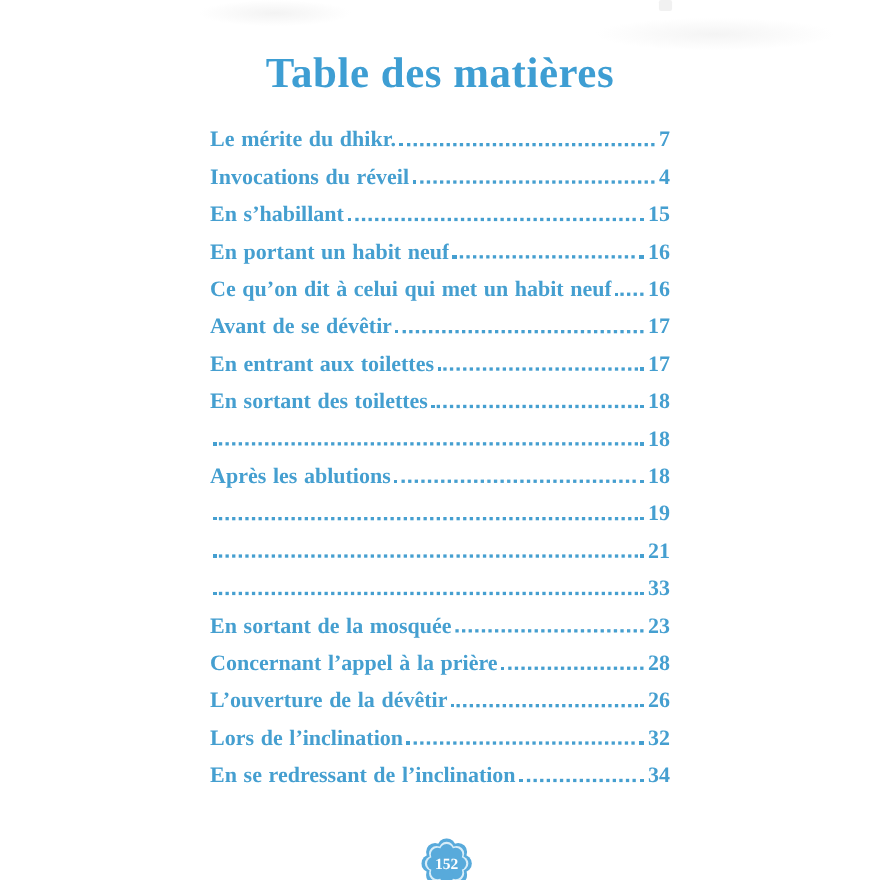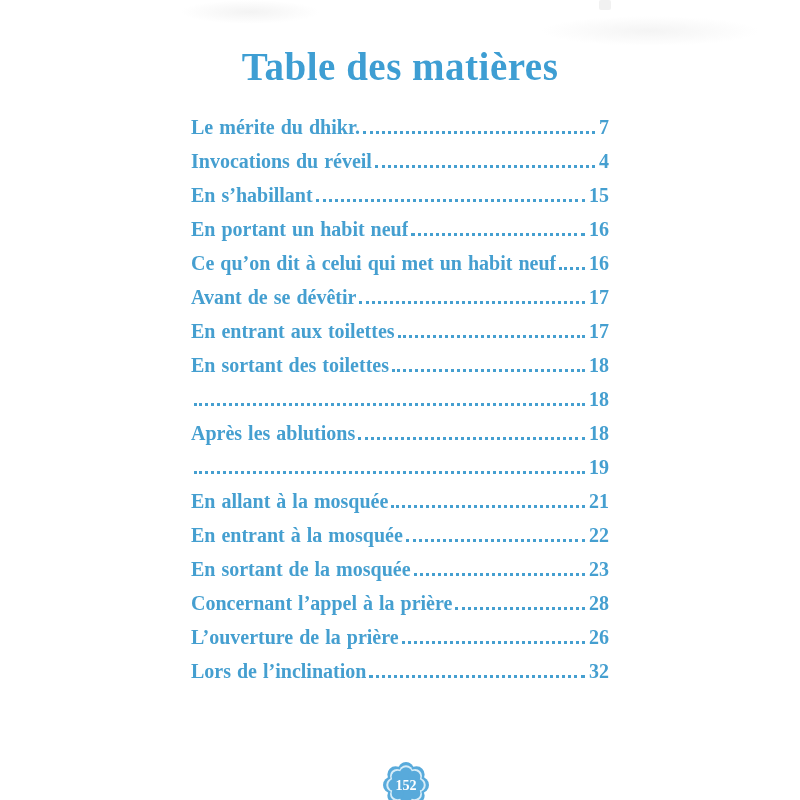--- a/index.html
+++ b/index.html
@@ -147,55 +147,58 @@
     <span class="toc-dots"></span>
     <span class="toc-page">18</span>
   </div>
 
   <div class="toc-row">
     <span class="toc-dots"></span>
     <span class="toc-page">19</span>
   </div>
 
   <div class="toc-row">
-    <span class="toc-label">En allant à la mosquée</span>
     <span class="toc-dots"></span>
     <span class="toc-page">21</span>
   </div>
 
   <div class="toc-row">
-    <span class="toc-label">En entrant à la mosquée</span>
-    <span class="toc-dots"></span>
-    <span class="toc-page">22</span>
+    <span class="toc-dots"></span>
+    <span class="toc-page">33</span>
   </div>
 
   <div class="toc-row">
     <span class="toc-label">En sortant de la mosquée</span>
     <span class="toc-dots"></span>
     <span class="toc-page">23</span>
   </div>
 
   <div class="toc-row">
     <span class="toc-label">Concernant l’appel à la prière</span>
     <span class="toc-dots"></span>
     <span class="toc-page">28</span>
   </div>
 
   <div class="toc-row">
-    <span class="toc-label">L’ouverture de la prière</span>
+    <span class="toc-label">L’ouverture de la dévêtir</span>
     <span class="toc-dots"></span>
     <span class="toc-page">26</span>
   </div>
 
   <div class="toc-row">
     <span class="toc-label">Lors de l’inclination</span>
     <span class="toc-dots"></span>
     <span class="toc-page">32</span>
   </div>
 
+  <div class="toc-row">
+    <span class="toc-label">En se redressant de l’inclination</span>
+    <span class="toc-dots"></span>
+    <span class="toc-page">34</span>
+  </div>
 </div>
 
   <div class="badge">
     <svg viewBox="0 0 44 44" width="46" height="46">
       <g style="fill: var(--badge-blue, #58aadb);">
         <circle cx="22" cy="22" r="16"></circle>
         <circle cx="36.2" cy="22" r="7.8"></circle>
         <circle cx="36.2" cy="22" r="7.8" transform="rotate(45 22 22)"></circle>
         <circle cx="36.2" cy="22" r="7.8" transform="rotate(90 22 22)"></circle>
         <circle cx="36.2" cy="22" r="7.8" transform="rotate(135 22 22)"></circle>

